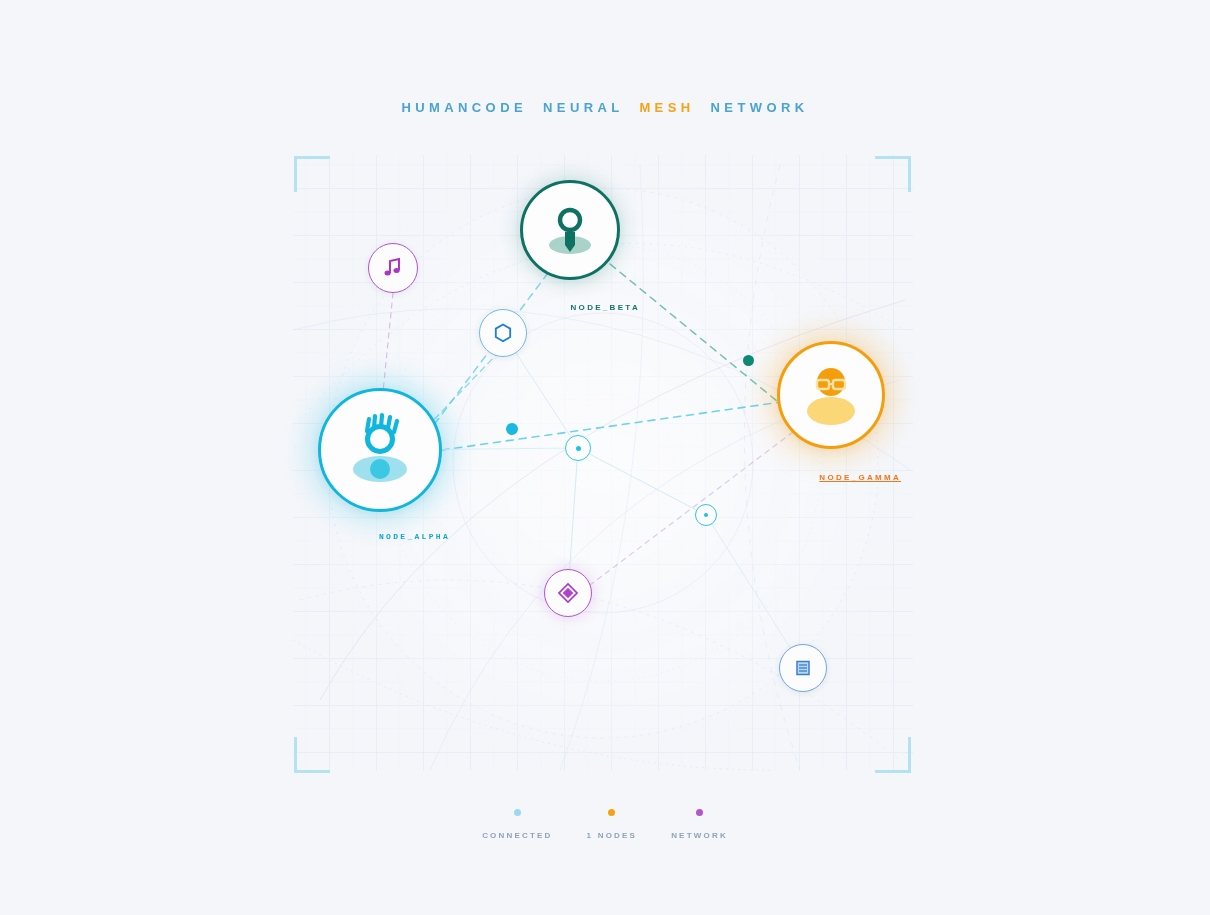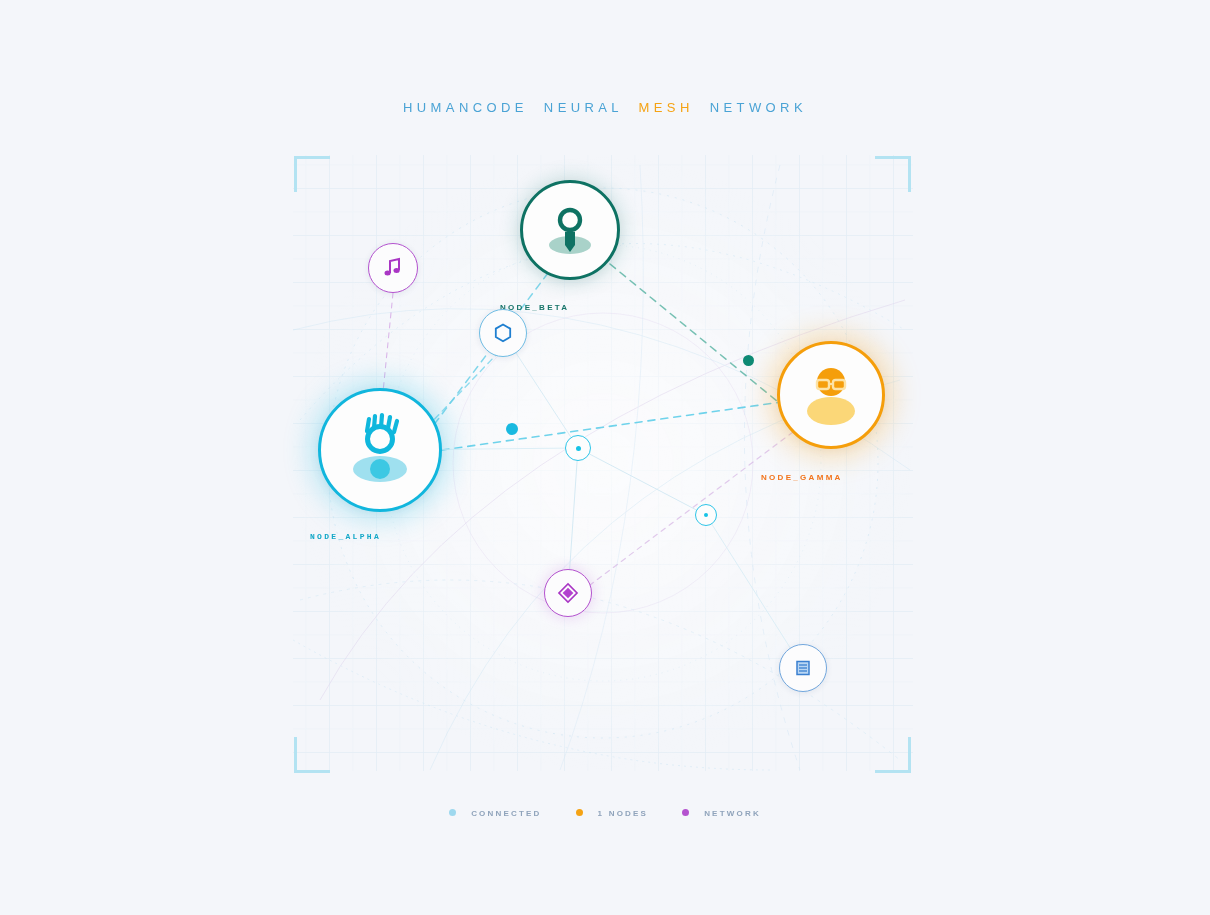--- a/index.html
+++ b/index.html
@@ -15,21 +15,21 @@
     width: 1210px; height: 915px;
     background: #f4f6fa;
   }
 
   
   #title {
     position: absolute;
     top: 100px; left: 0; right: 0;
     text-align: center;
     font-size: 13px;
-    font-weight: normal;
+    font-weight: bold;
     letter-spacing: 4.4px;
     color: #4aa3d5;
     white-space: pre;
     user-select: none;
   }
   #title .accent { color: #f5a314; }
 
   
   .bg-svg {
     position: absolute;
@@ -60,21 +60,21 @@
     align-items: center;
     justify-content: center;
     cursor: pointer;
   }
   .node-label {
     position: absolute;
     font-size: 8px;
     font-weight: bold;
     letter-spacing: 2.3px;
     white-space: pre;
-    text-align: left;
+    text-align: right;
     user-select: none;
   }
 
   #node-alpha {
     left: 318px; top: 388px;
     width: 124px; height: 124px;
     border: 3px solid #11b6dd;
     box-shadow: 0 0 26px 9px rgba(34,193,230,0.26),
                 0 2px 10px rgba(20,60,90,0.07);
   }
@@ -89,21 +89,21 @@
   }
   #label-beta { left: 500px; top: 303px; width: 140px; color: #18756a; }
 
   #node-gamma {
     left: 777px; top: 341px;
     width: 108px; height: 108px;
     border: 3px solid #f59e0b;
     box-shadow: 0 0 26px 10px rgba(250,170,40,0.28),
                 0 2px 10px rgba(90,60,10,0.07);
   }
-  #label-gamma { left: 761px; top: 473px; width: 140px; color: #f2741b; }
+  #label-gamma { left: 761px; top: 473px; width: 140px; color: #f2741b; text-decoration: underline; }
 
   
   .sat {
     position: absolute;
     border-radius: 50%;
     background: #fcfcfd;
     display: flex;
     align-items: center;
     justify-content: center;
     cursor: pointer;
@@ -147,28 +147,29 @@
     position: absolute;
     left: 0; right: 0;
     top: 809px;
     display: flex;
     justify-content: center;
     gap: 34px;
     user-select: none;
   }
   .legend-item {
     display: flex;
-    align-items: flex-start;
+    align-items: center;
     gap: 15px;
     font-size: 8px;
     font-weight: bold;
     letter-spacing: 2.2px;
     color: #8fa3bb;
     white-space: pre;
     cursor: default;
+    flex-direction: column;
   }
   .legend-dot { width: 7px; height: 7px; border-radius: 50%; flex: none; }
 </style>
 </head>
 <body>
 
 <div id="stage">
 
   <svg class="bg-svg" viewBox="0 0 1210 915" xmlns="http://www.w3.org/2000/svg">
     <defs>

